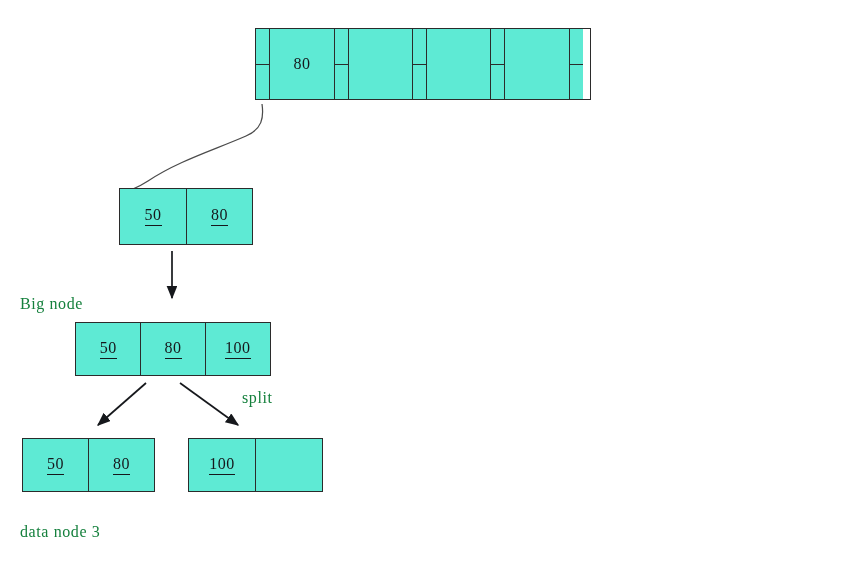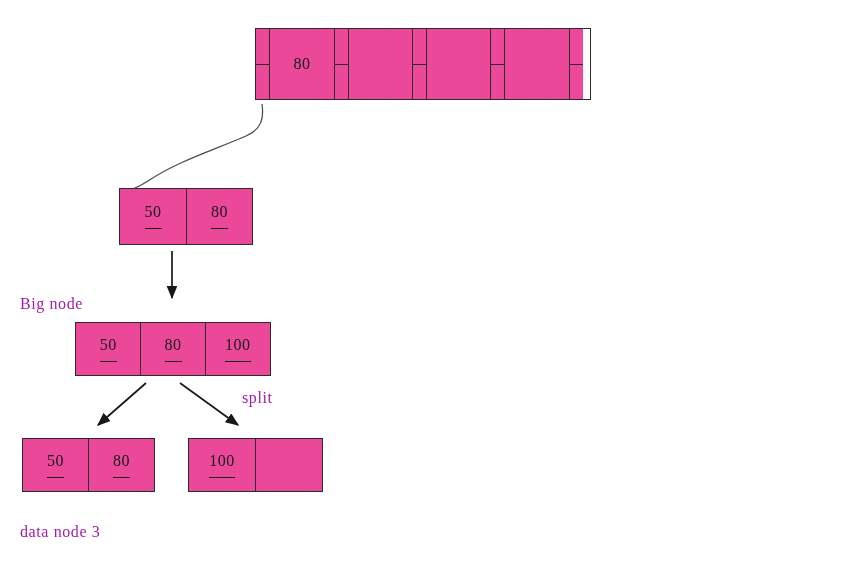--- a/index.html
+++ b/index.html
@@ -34,35 +34,35 @@
     display: flex;
     border: 1.4px solid #2b2b2b;
     background: #ffffff;
   }
   .cell {
     box-sizing: border-box;
     position: relative;
     display: flex;
     align-items: center;
     justify-content: center;
-    background: #ec4899;
+    background: #5eead4;
   }
   .cell + .cell {
     border-left: 1.4px solid #2b2b2b;
   }
   .cell .val {
     font-family: "Liberation Serif", serif;
     font-size: 16px;
     line-height: 1;
     color: #16181c;
     letter-spacing: 0.5px;
   }
   .cell .val.underlined {
     border-bottom: 1.1px solid #16181c;
-    padding-bottom: 8px;
+    padding-bottom: 2px;
   }
   
   #top-node .cell.ptr {
     border-left: 1.4px solid #2b2b2b;
   }
   #top-node .cell.ptr:first-child {
     border-left: none;
   }
   .ptr-mid {
     position: absolute;
@@ -70,21 +70,21 @@
     right: 0;
     top: 50%;
     border-top: 1.4px solid #2b2b2b;
   }
   
   .label {
     position: absolute;
     font-family: "Liberation Serif", serif;
     font-size: 16px;
     line-height: 1;
-    color: #a21caf;
+    color: #15803d;
     white-space: pre;
     letter-spacing: 0.6px;
   }
   .caret {
     display: inline-block;
     width: 1.5px;
     height: 15px;
     background: #16181c;
     vertical-align: -2px;
     margin-left: 1px;

